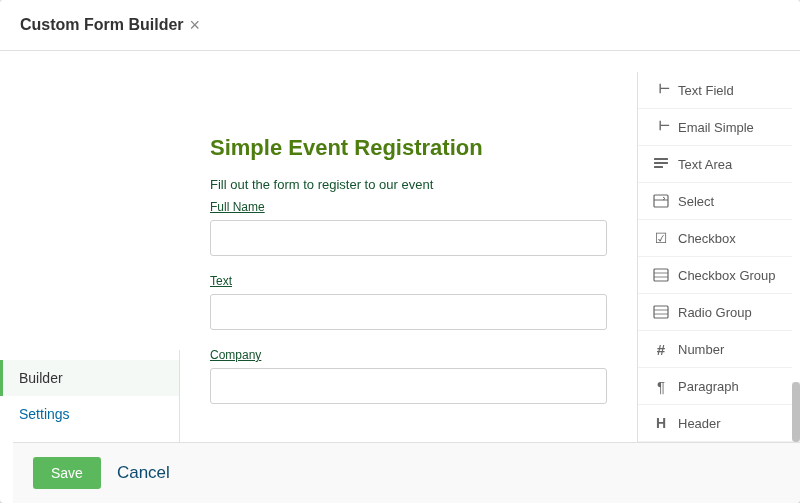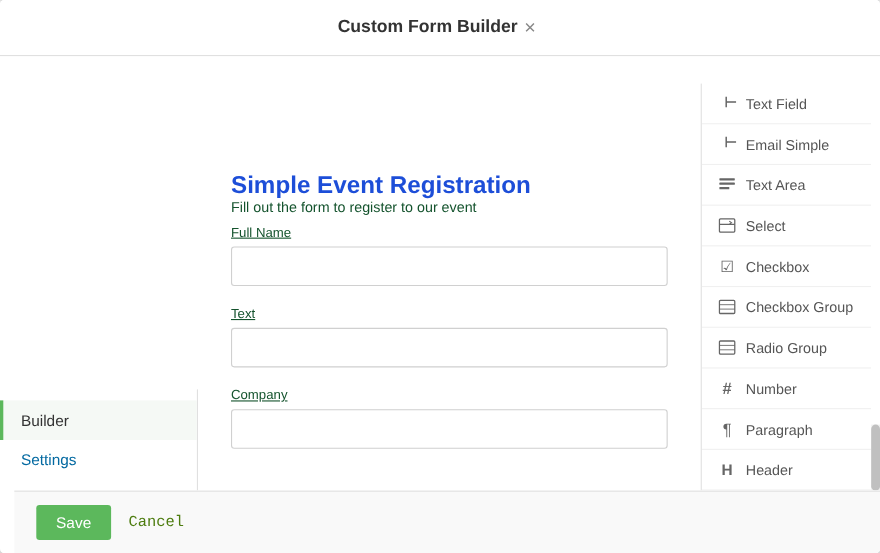--- a/index.html
+++ b/index.html
@@ -18,21 +18,21 @@
       background: #fff;
       border-radius: 4px;
       box-shadow: 0 4px 20px rgba(0,0,0,0.2);
       display: flex;
       flex-direction: column;
       overflow: hidden;
     }
     .modal-header {
       display: flex;
       align-items: center;
-      justify-content: center;
+      justify-content: flex-start;
       padding: 14px 20px;
       border-bottom: 1px solid #e0e0e0;
       background: #fff;
     }
     .modal-title {
       font-size: 16px;
       font-weight: 600;
       color: #333;
     }
     .close-btn {
@@ -71,22 +71,22 @@
     }
     .main-content {
       flex: 1;
       padding: 20px 30px;
       overflow-y: auto;
       background: #fff;
     }
     .form-title {
       font-size: 22px;
       font-weight: 600;
-      color: #1d4ed8;
-      margin-bottom: 0;
+      color: #4d7c0f;
+      margin-bottom: 16px;
     }
     .form-description {
       color: #14532d;
       font-size: 13px;
       margin-bottom: 8px;
     }
     .form-field-group {
       margin-bottom: 18px;
     }
     .form-label {
@@ -160,25 +160,24 @@
       border: none;
       border-radius: 3px;
       padding: 8px 18px;
       font-size: 14px;
       cursor: pointer;
       font-weight: 500;
     }
     .btn-cancel {
       background: none;
       border: none;
-      color: #4d7c0f;
-      font-size: 14px;
+      color: #0c4a6e;
+      font-size: 17px;
       cursor: pointer;
       padding: 8px 4px;
-      font-family: Liberation Mono, monospace;
     }
   </style>
 </head>
 <body>
 
 <div class="modal-container">
 
   <div class="modal-header">
     <span class="modal-title">Custom Form Builder</span>
     <button class="close-btn">×</button>

